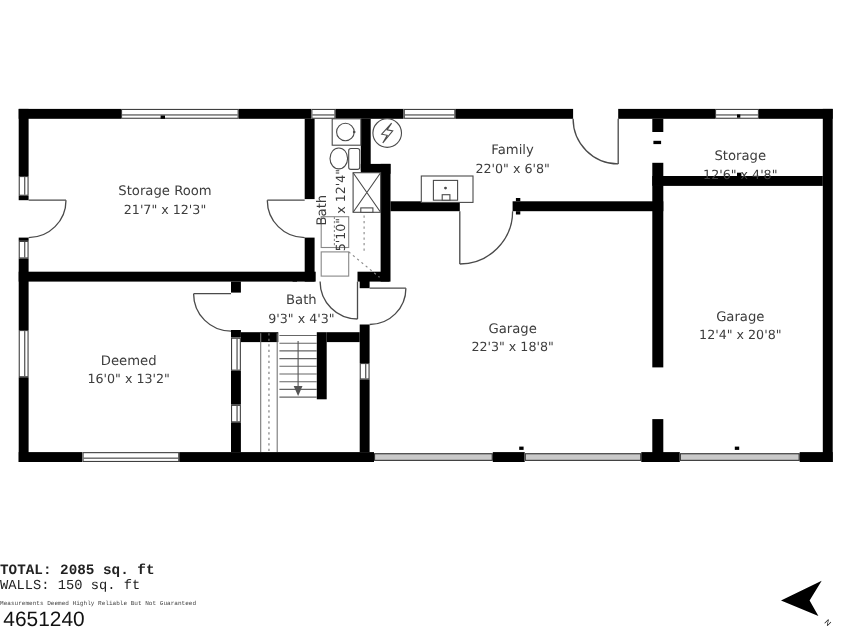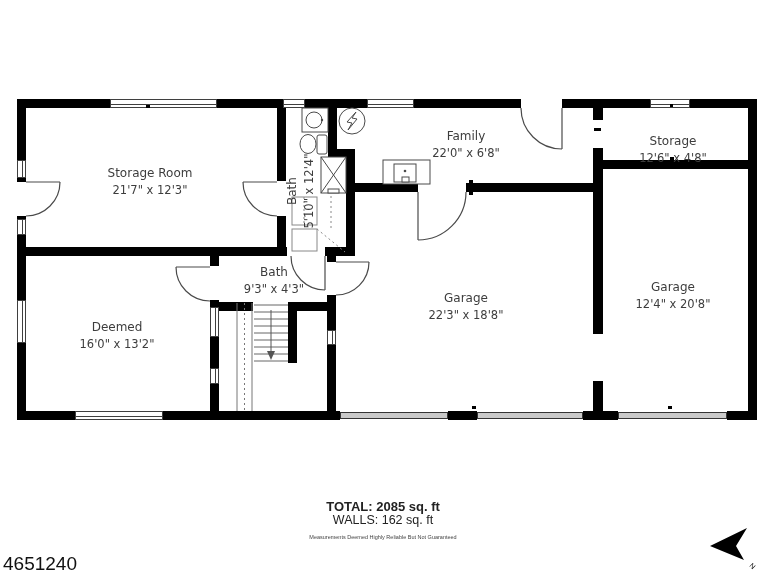--- a/index.html
+++ b/index.html
@@ -9,21 +9,21 @@
   .w{position:absolute;display:block;background:#000;}
   .win{position:absolute;display:block;background:#fff;border:1px solid #3f3f3f;box-sizing:border-box;}
   .win::after{content:"";position:absolute;left:0;right:0;top:50%;border-top:1px solid #3f3f3f;}
   .win.v::after{left:50%;top:0;bottom:0;right:auto;border-top:none;border-left:1px solid #3f3f3f;}
   .gdoor{position:absolute;display:block;background:#c9c9c9;border:1px solid #333;box-sizing:border-box;}
   .label{position:absolute;transform:translate(-50%,-50%);text-align:center;color:#3d3d3d;
          font-family:"DejaVu Sans",sans-serif;font-size:11.5px;line-height:1.5;white-space:nowrap;}
   .label .nm{font-size:12px;}
   .label.rot{transform:translate(-50%,-50%) rotate(-90deg);}
   .svglayer{position:absolute;left:0;top:0;}
-  .summary{position:absolute;left:0;top:500px;width:766px;text-align:center;color:#222;}
+  .summary{position:absolute;left:0;top:512px;width:766px;color:#222;font-family:Liberation Mono, monospace;}
   .s-total{font-size:13px;font-weight:bold;line-height:14px;}
   .s-line{font-size:12.5px;line-height:13.5px;}
   .s-disc{font-size:5.5px;line-height:8px;margin-top:5px;color:#444;}
   .mls{position:absolute;left:3px;top:553px;font-size:19px;color:#111;letter-spacing:0px;}
   .compass{position:absolute;left:700px;top:520px;}
 </style>
 </head>
 <body>
 
 <div class="screen">
@@ -220,21 +220,21 @@
       <div class="dm">22'3" x 18'8"</div>
     </div>
     <div class="label" style="left:673px;top:296px">
       <div class="nm">Garage</div>
       <div class="dm">12'4" x 20'8"</div>
     </div>
   </div>
 
   <div class="summary">
     <div class="s-total">TOTAL: 2085 sq. ft</div>
-    <div class="s-line">WALLS: 162 sq. ft</div>
+    <div class="s-line">WALLS: 150 sq. ft</div>
     <div class="s-disc">Measurements Deemed Highly Reliable But Not Guaranteed</div>
   </div>
 
   <div class="mls">4651240</div>
 
   <svg class="compass" width="68" height="56" viewBox="0 0 68 56">
     <polygon points="10,26 47,8 36,26 44,40" fill="#000"></polygon>
     <text x="49" y="46" font-size="7" fill="#000" font-family="Liberation Sans, sans-serif" transform="rotate(45 49 46)">N</text>
   </svg>
 </div>

